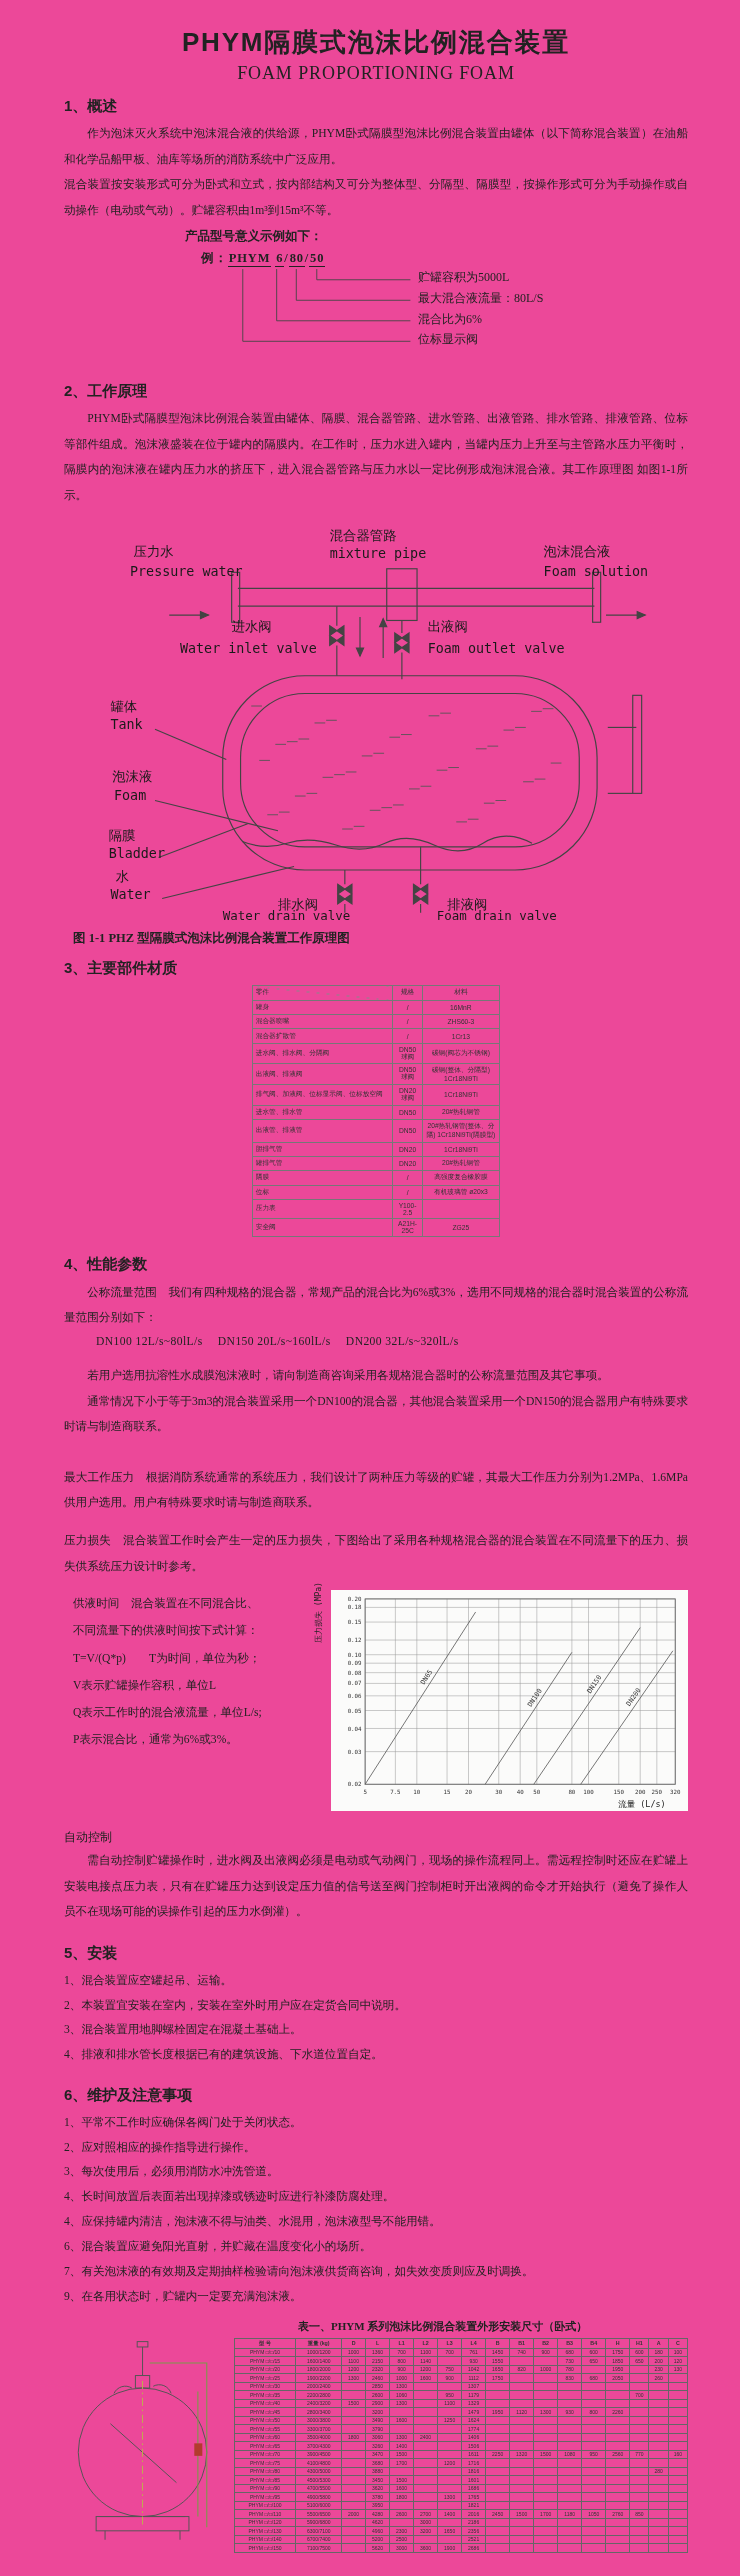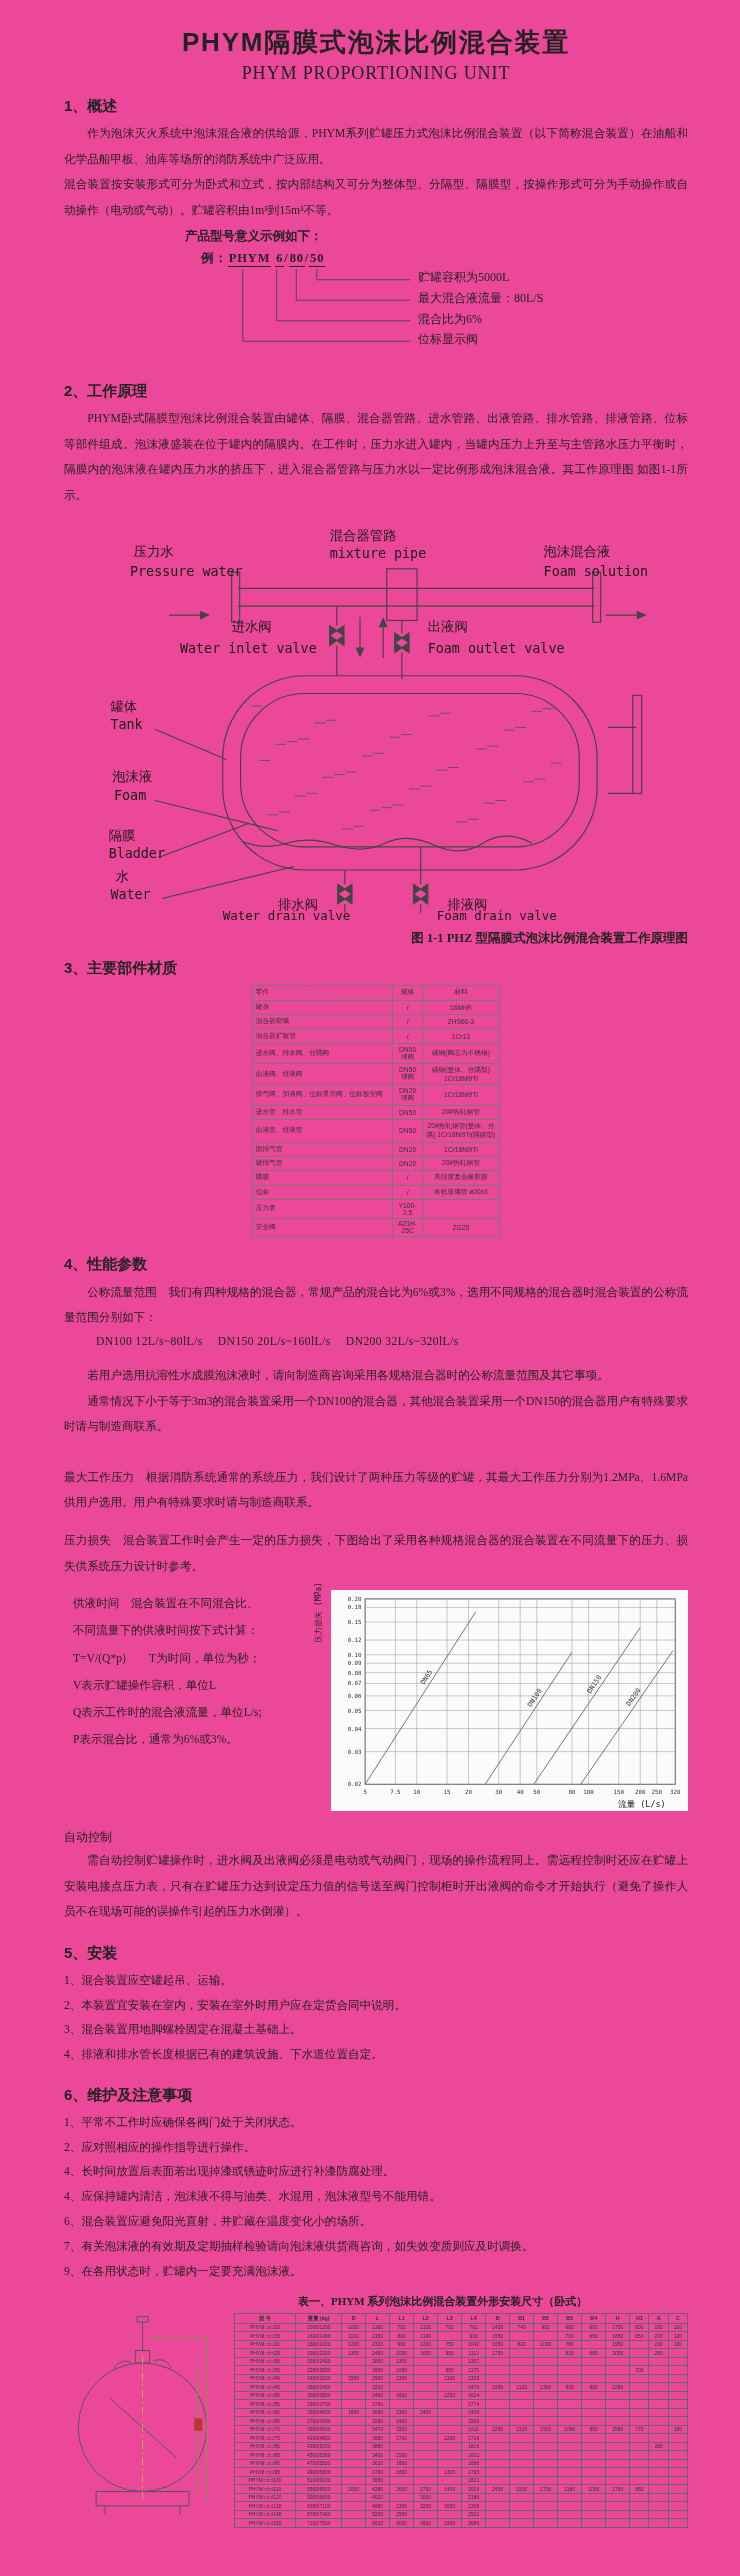--- a/index.html
+++ b/index.html
@@ -17,21 +17,21 @@
   
   .model-block{position:relative;height:141px;margin:5.3px 0 0 70px;font-size:12.5px;}
   .model-intro{position:absolute;left:51px;top:0;font-weight:bold;}
   .model-example{position:absolute;left:67px;top:21.4px;font-weight:bold;letter-spacing:0.9px;}
   .model-example .u{border-bottom:0.9px solid #222;padding:0 0.9px 0.9px 0.9px;}
   .model-lines{position:absolute;left:0;top:41px;}
   .model-labels{position:absolute;left:284px;top:39px;font-size:12px;line-height:1.72;}
 
   
   .figure-wrap{position:relative;margin:9px 0 0 9px;}
-  .figure-caption{text-align:right;font-size:12.5px;font-weight:bold;margin:5.3px 0 3.6px 0;}
+  .figure-caption{text-align:left;font-size:12.5px;font-weight:bold;margin:5.3px 0 3.6px 0;}
   svg text{font-family:"DejaVu Sans Mono",monospace;}
 
   
   .materials{margin:7.1px auto 0 auto;border-collapse:collapse;width:248px;font-size:6.7px;font-family:"Liberation Sans",sans-serif;color:#333;}
   .materials th,.materials td{border:0.7px solid #777;padding:1.8px 2.7px;height:9.8px;}
   .materials th{font-weight:normal;}
   .materials th:first-child{width:134px;text-align:left;background:linear-gradient(to top right,transparent 49.5%,#888 49.5%,#888 50.5%,transparent 50.5%);}
   .materials td:first-child{text-align:left;}
   .materials td{text-align:center;}
 
@@ -57,24 +57,24 @@
   .t1-table td{height:7.5px;}
   .sketch{flex:none;}
 </style>
 </head>
 <body>
 
 <div class="page">
 <div class="inner">
 
   <div class="doc-title">PHYM隔膜式泡沫比例混合装置</div>
-  <div class="doc-subtitle">PHYM PROPORTIONING UNIT</div>
+  <div class="doc-subtitle">FOAM PROPORTIONING FOAM</div>
 
   <div class="sec-head">1、概述</div>
-  <div class="para indent">作为泡沫灭火系统中泡沫混合液的供给源，PHYM系列贮罐压力式泡沫比例混合装置（以下简称混合装置）在油船和化学品船甲板、油库等场所的消防系统中广泛应用。</div>
+  <div class="para indent">作为泡沫灭火系统中泡沫混合液的供给源，PHYM卧式隔膜型泡沫比例混合装置由罐体（以下简称混合装置）在油船和化学品船甲板、油库等场所的消防系统中广泛应用。</div>
   <div class="para">混合装置按安装形式可分为卧式和立式，按内部结构又可分为整体型、分隔型、隔膜型，按操作形式可分为手动操作或自动操作（电动或气动）。贮罐容积由1m³到15m³不等。</div>
 
   <div class="model-block">
     <div class="model-intro">产品型号意义示例如下：</div>
     <div class="model-example"><span>例：</span><span class="u">PHYM</span> <span class="u">6</span><span>/</span><span class="u">80</span><span>/</span><span class="u">50</span></div>
     <svg class="model-lines" width="535" height="100" viewBox="0 0 600 112">
       <polyline points="205,0 205,12 310,12" fill="none" stroke="#444" stroke-width="1"></polyline>
       <polyline points="182,0 182,35 310,35" fill="none" stroke="#444" stroke-width="1"></polyline>
       <polyline points="160,0 160,58 310,58" fill="none" stroke="#444" stroke-width="1"></polyline>
       <polyline points="122,0 122,81 310,81" fill="none" stroke="#444" stroke-width="1"></polyline>
@@ -391,20 +391,21 @@
         <div class="list-line">1、混合装置应空罐起吊、运输。</div>
         <div class="list-line">2、本装置宜安装在室内，安装在室外时用户应在定货合同中说明。</div>
         <div class="list-line">3、混合装置用地脚螺栓固定在混凝土基础上。</div>
         <div class="list-line">4、排液和排水管长度根据已有的建筑设施、下水道位置自定。</div>
       </div>
 
   <div class="sec-head" style="margin-top:18px">6、维护及注意事项</div>
   <div>
         <div class="list-line">1、平常不工作时应确保各阀门处于关闭状态。</div>
         <div class="list-line">2、应对照相应的操作指导进行操作。</div>
+        <div class="list-line">3、每次使用后，必须用消防水冲洗管道。</div>
         <div class="list-line">4、长时间放置后表面若出现掉漆或锈迹时应进行补漆防腐处理。</div>
         <div class="list-line">4、应保持罐内清洁，泡沫液不得与油类、水混用，泡沫液型号不能用错。</div>
         <div class="list-line">6、混合装置应避免阳光直射，并贮藏在温度变化小的场所。</div>
         <div class="list-line">7、有关泡沫液的有效期及定期抽样检验请向泡沫液供货商咨询，如失效变质则应及时调换。</div>
         <div class="list-line">9、在各用状态时，贮罐内一定要充满泡沫液。</div>
       </div>
 
   <div class="tbl-title t1">表一、PHYM 系列泡沫比例混合装置外形安装尺寸（卧式）</div>
   <div class="bottom-row">
     <svg class="sketch" width="166" height="225" viewBox="0 0 186 252">

